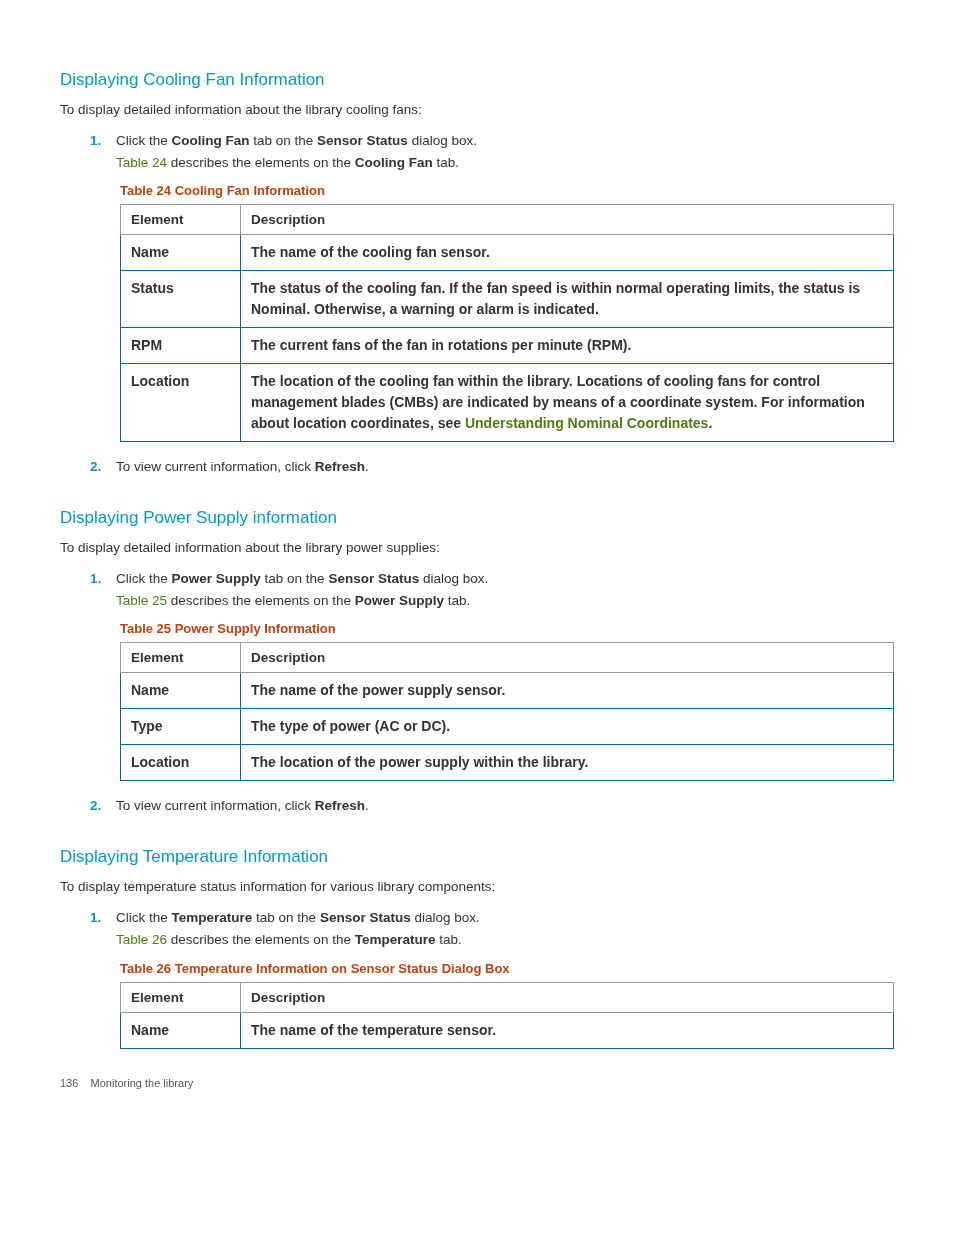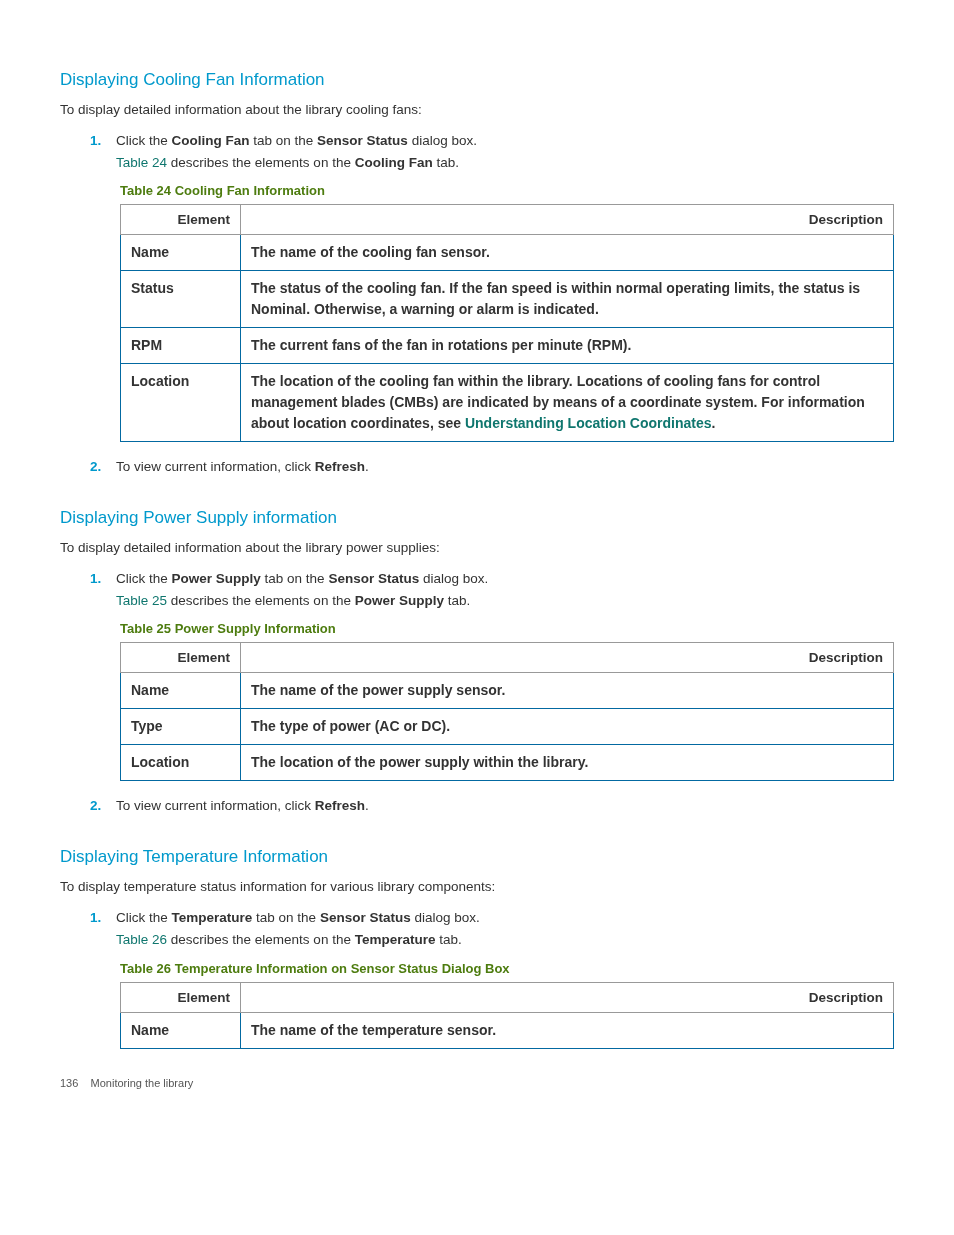--- a/index.html
+++ b/index.html
@@ -35,25 +35,25 @@
       margin-right: 4px;
     }
     .step-content {
       flex: 1;
       line-height: 1.6;
     }
     .step-content b {
       font-weight: bold;
     }
     .table-link {
-      color: #0f766e;
+      color: #4d7c0f;
       text-decoration: none;
     }
     .table-caption {
-      color: #4d7c0f;
+      color: #c2410c;
       font-weight: bold;
       font-size: 13px;
       margin-bottom: 6px;
       margin-left: 60px;
       margin-top: 10px;
     }
     .data-table {
       width: calc(100% - 60px);
       margin-left: 60px;
       border-collapse: collapse;
@@ -71,21 +71,20 @@
     .data-table td {
       padding: 7px 10px;
       border: 1px solid #0369a1;
       vertical-align: top;
       font-size: 14px;
       line-height: 1.5;
       font-weight: bold;
     }
     .data-table tr:first-child th {
       border-top: 1px solid #999;
-      text-align: right;
     }
     .col-element {
       width: 120px;
     }
     .footer {
       margin-top: 28px;
       font-size: 11px;
       color: #555;
       border-top: none;
     }
@@ -121,21 +120,21 @@
     <tr>
       <td>Status</td>
       <td>The status of the cooling fan. If the fan speed is within normal operating limits, the status is <b>Nominal</b>. Otherwise, a warning or alarm is indicated.</td>
     </tr>
     <tr>
       <td>RPM</td>
       <td>The current fans of the fan in rotations per minute (RPM).</td>
     </tr>
     <tr>
       <td>Location</td>
-      <td>The location of the cooling fan within the library. Locations of cooling fans for control management blades (CMBs) are indicated by means of a coordinate system. For information about location coordinates, see <a class="table-link" href="#">Understanding Location Coordinates</a>.</td>
+      <td>The location of the cooling fan within the library. Locations of cooling fans for control management blades (CMBs) are indicated by means of a coordinate system. For information about location coordinates, see <a class="table-link" href="#">Understanding Nominal Coordinates</a>.</td>
     </tr>
   </tbody>
 </table>
 
 <div class="step-row">
   <span class="step-number">2.</span>
   <div class="step-content">
     To view current information, click <b>Refresh</b>.
   </div>
 </div>

